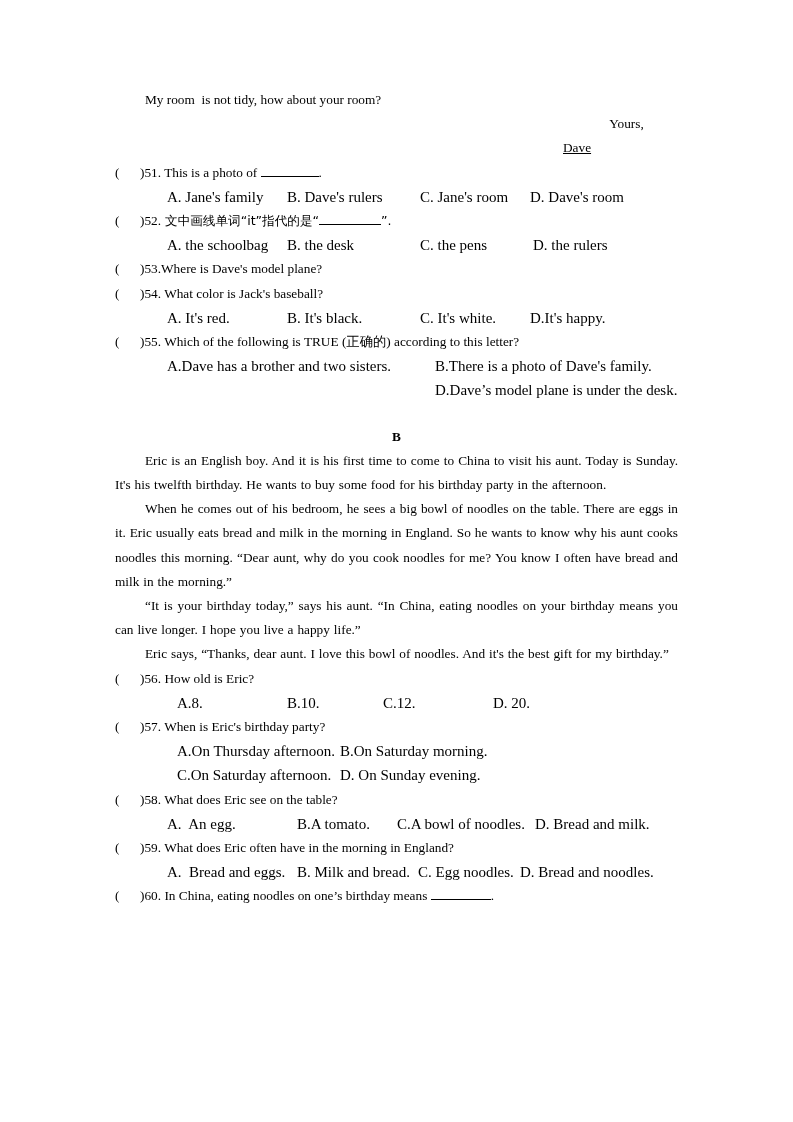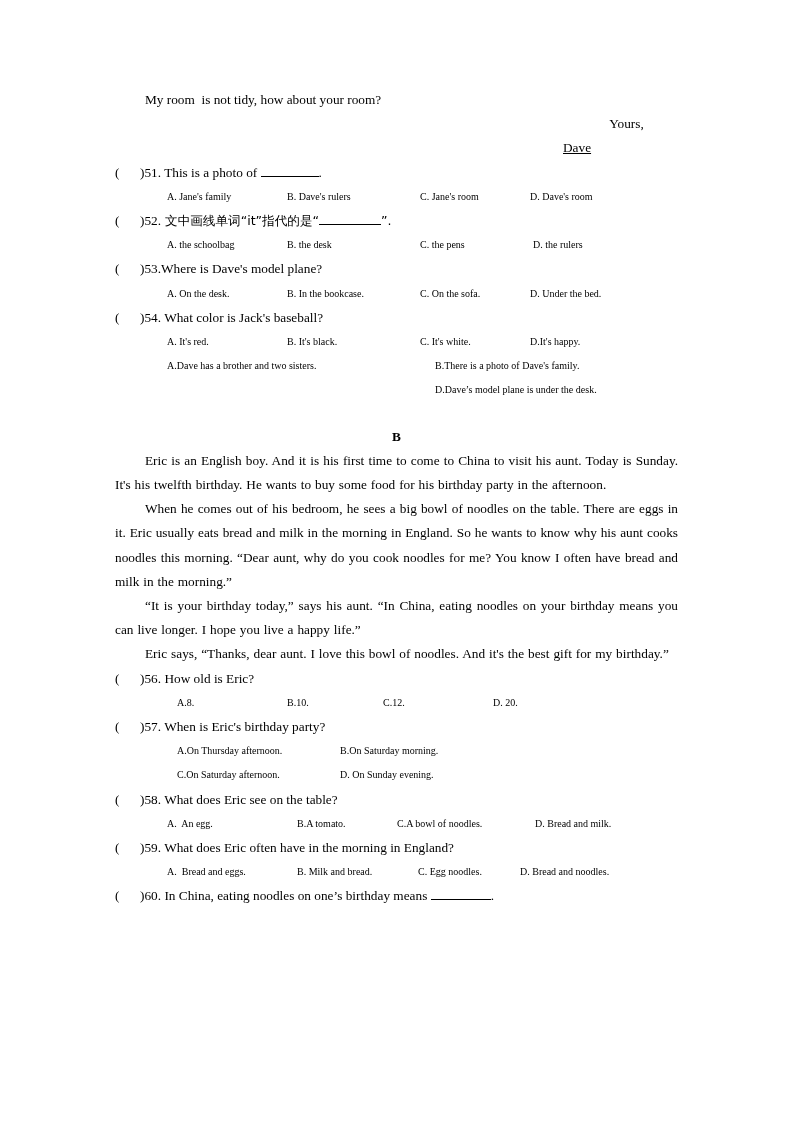--- a/index.html
+++ b/index.html
@@ -48,21 +48,21 @@
   
   .q {
     font-size: 13.3px;
     line-height: 24.2px;
     white-space: pre;
   }
   .q .paren-open { display: inline-block; width: 25px; }
 
   
   .opts {
-    font-size: 10px;
+    font-size: 15px;
     line-height: 24.2px;
     position: relative;
     height: 24.2px;
     white-space: pre;
   }
   .opts > span {
     position: absolute;
     top: 0;
     white-space: pre;
   }
@@ -119,35 +119,30 @@
 
     <div class="q"><span class="paren-open">(</span>)<span>52.</span><span class="cjk"> 文中画线单词“it”指代的是“</span><span class="blank blank-w2"></span><span class="cjk">”.</span></div>
     <div class="opts">
       <span style="left:52px">A. the schoolbag</span>
       <span style="left:172px">B. the desk</span>
       <span style="left:305px">C. the pens</span>
       <span style="left:418px">D. the rulers</span>
     </div>
 
     <div class="q"><span class="paren-open">(</span>)<span>53.</span><span>Where is Dave's model plane?</span></div>
-    <div class="opts">
-      <span style="left:52px">A. On the desk.</span>
-      <span style="left:172px">B. In the bookcase.</span>
-      <span style="left:305px">C. On the sofa.</span>
-      <span style="left:415px">D. Under the bed.</span>
-    </div>
 
     <div class="q"><span class="paren-open">(</span>)<span>54.</span> <span>What color is Jack's baseball?</span></div>
     <div class="opts">
       <span style="left:52px">A. It's red.</span>
       <span style="left:172px">B. It's black.</span>
       <span style="left:305px">C. It's white.</span>
       <span style="left:415px">D.It's happy.</span>
     </div>
 
+    <div class="q"><span class="paren-open">(</span>)<span>55.</span> <span>Which of the following is TRUE (正确的) according to this letter?</span></div>
     <div class="opts">
       <span style="left:52px">A.Dave has a brother and two sisters.</span>
       <span style="left:320px">B.There is a photo of Dave's family.</span>
     </div>
     <div class="opts">
       <span style="left:320px">D.Dave’s model plane is under the desk.</span>
     </div>
 
     <div style="height:22px"></div>
 

